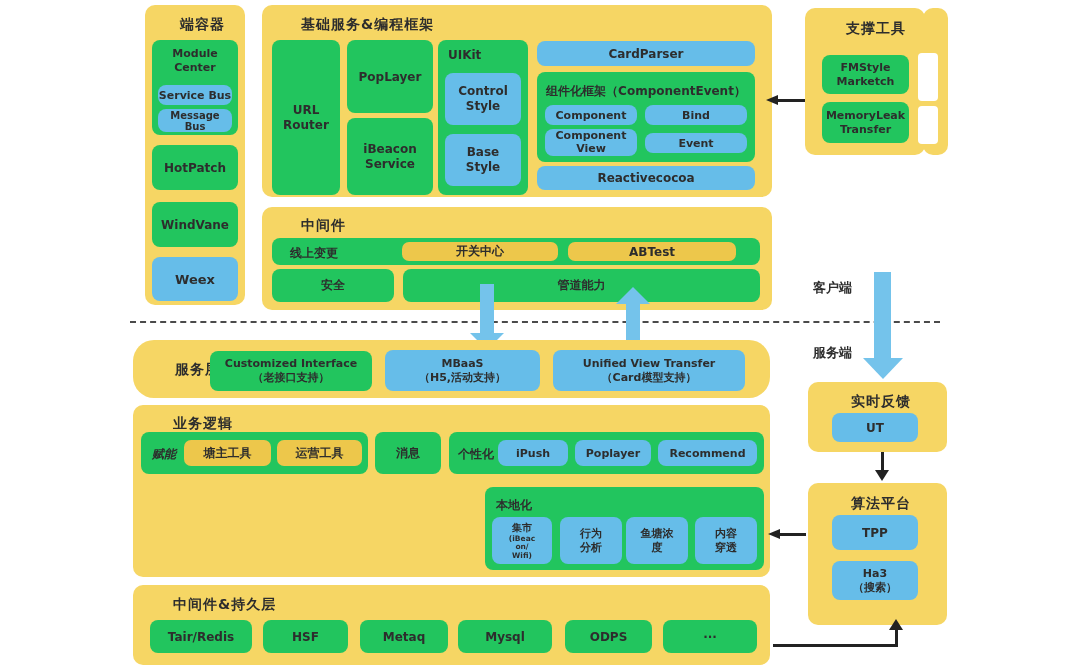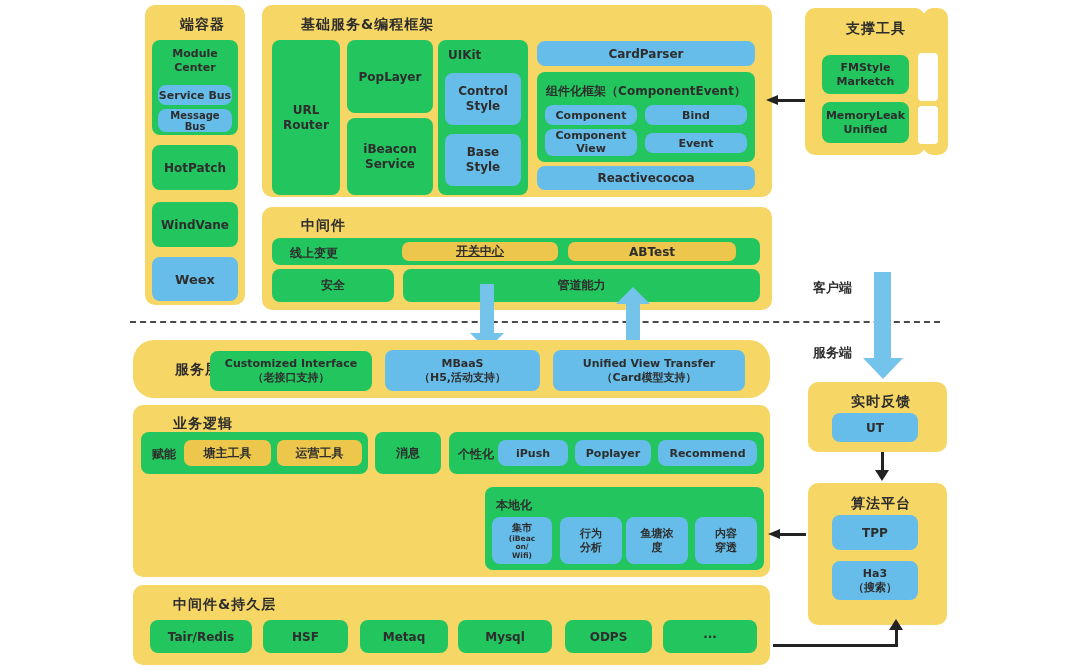--- a/index.html
+++ b/index.html
@@ -66,33 +66,33 @@
 View</div>
       <div class="abs bpill fs11" style="left:108px;top:61px;width:102px;height:20px;">Event</div>
     </div>
     <div class="abs bpill fs12" style="left:275px;top:161px;width:218px;height:24px;">Reactivecocoa</div>
   </div>
 
   <div class="abs panel" style="left:262px;top:207px;width:510px;height:103px;">
     <div class="abs ptitle" style="left:16px;top:10px;">中间件</div>
     <div class="abs wbox" style="left:10px;top:31px;width:488px;height:27px;">
       <div class="abs fs12" style="left:18px;top:7px;">线上变更</div>
-      <div class="abs ypill fs12" style="left:130px;top:4px;width:156px;height:19px;text-decoration:underline;">开关中心</div>
+      <div class="abs ypill fs12" style="left:130px;top:4px;width:156px;height:19px;">开关中心</div>
       <div class="abs ypill fs12" style="left:296px;top:4px;width:168px;height:19px;">ABTest</div>
     </div>
     <div class="abs wbox fs12" style="left:10px;top:62px;width:122px;height:33px;">安全</div>
     <div class="abs wbox fs12" style="left:141px;top:62px;width:357px;height:33px;">管道能力</div>
   </div>
 
   <div class="abs panel" style="left:805px;top:8px;width:120px;height:147px;">
     <div class="abs ptitle" style="left:18px;top:12px;">支撑工具</div>
     <div class="abs wbox lbl fs11" style="left:17px;top:47px;width:87px;height:39px;">FMStyle
 Marketch</div>
     <div class="abs wbox lbl fs11" style="left:17px;top:94px;width:87px;height:41px;">MemoryLeak
-Unified</div>
+Transfer</div>
   </div>
 
   <div class="abs panel" style="left:923px;top:8px;width:25px;height:147px;"></div>
   <div class="abs" style="left:918px;top:53px;width:20px;height:48px;background:#fff;border-radius:4px;"></div>
   <div class="abs" style="left:918px;top:106px;width:20px;height:38px;background:#fff;border-radius:4px;"></div>
 
   <div class="abs kshaft" style="left:777px;top:99px;width:28px;height:3px;"></div>
   <div class="abs tri" style="left:766px;top:95px;border-right:12px solid #222;border-top:5.5px solid transparent;border-bottom:5.5px solid transparent;"></div>
 
   <div class="abs dash" style="left:130px;top:321px;width:810px;height:0;"></div>
@@ -113,21 +113,21 @@
 （老接口支持）</div>
     <div class="abs bpill lbl fs11" style="left:252px;top:10px;width:155px;height:41px;">MBaaS
 （H5,活动支持）</div>
     <div class="abs bpill lbl fs11" style="left:420px;top:10px;width:192px;height:41px;">Unified View Transfer
 （Card模型支持）</div>
   </div>
 
   <div class="abs panel" style="left:133px;top:405px;width:637px;height:172px;">
     <div class="abs ptitle" style="left:17px;top:10px;">业务逻辑</div>
     <div class="abs wbox" style="left:8px;top:27px;width:227px;height:42px;">
-      <div class="abs fs12" style="left:11px;top:14px;">赋能</div>
+      <div class="abs fs12" style="left:11px;top:14px;font-style:italic;">赋能</div>
       <div class="abs ypill fs12" style="left:43px;top:8px;width:87px;height:26px;">塘主工具</div>
       <div class="abs ypill fs12" style="left:136px;top:8px;width:85px;height:26px;">运营工具</div>
     </div>
     <div class="abs wbox fs12" style="left:242px;top:27px;width:66px;height:42px;">消息</div>
     <div class="abs wbox" style="left:316px;top:27px;width:315px;height:42px;">
       <div class="abs fs12" style="left:9px;top:14px;">个性化</div>
       <div class="abs bpill fs11" style="left:49px;top:8px;width:70px;height:26px;">iPush</div>
       <div class="abs bpill fs11" style="left:126px;top:8px;width:76px;height:26px;">Poplayer</div>
       <div class="abs bpill fs11" style="left:209px;top:8px;width:99px;height:26px;">Recommend</div>
     </div>

